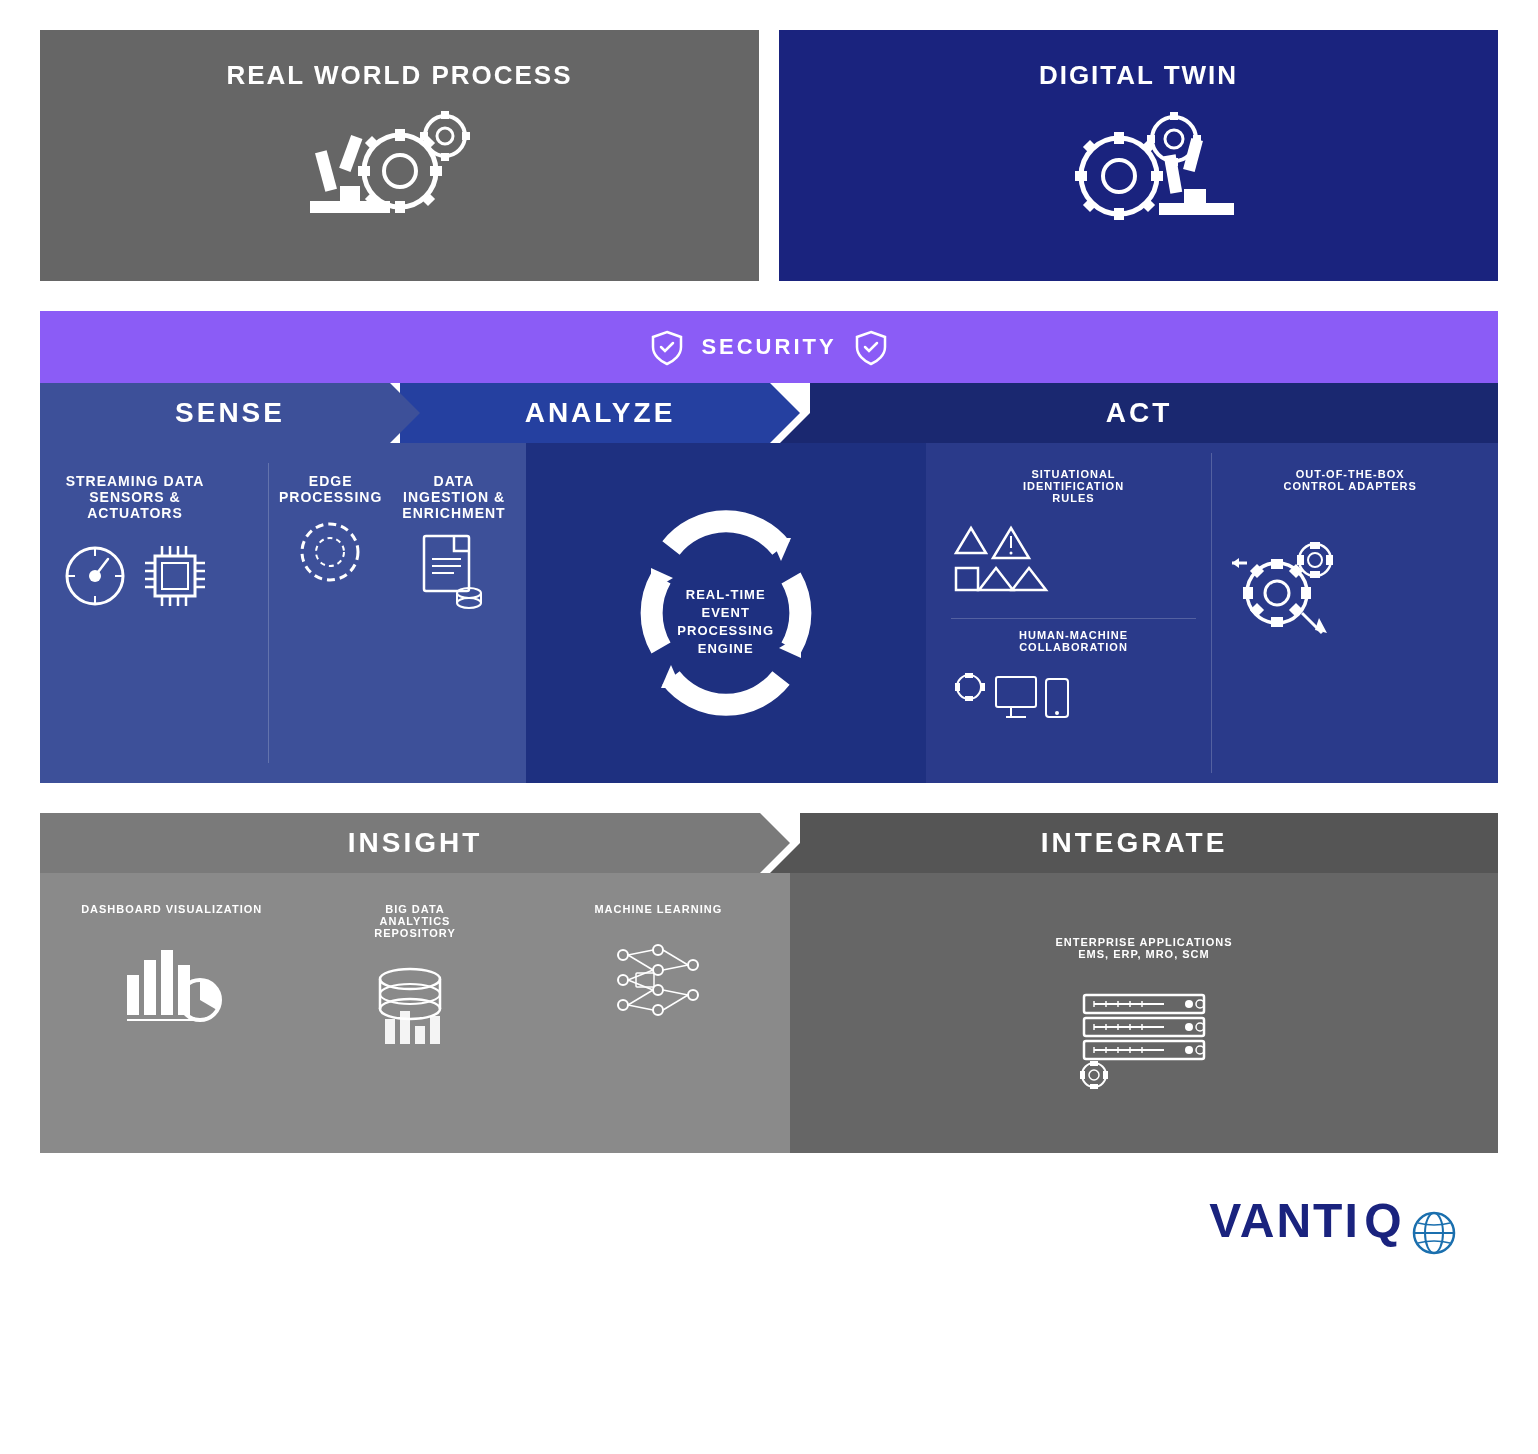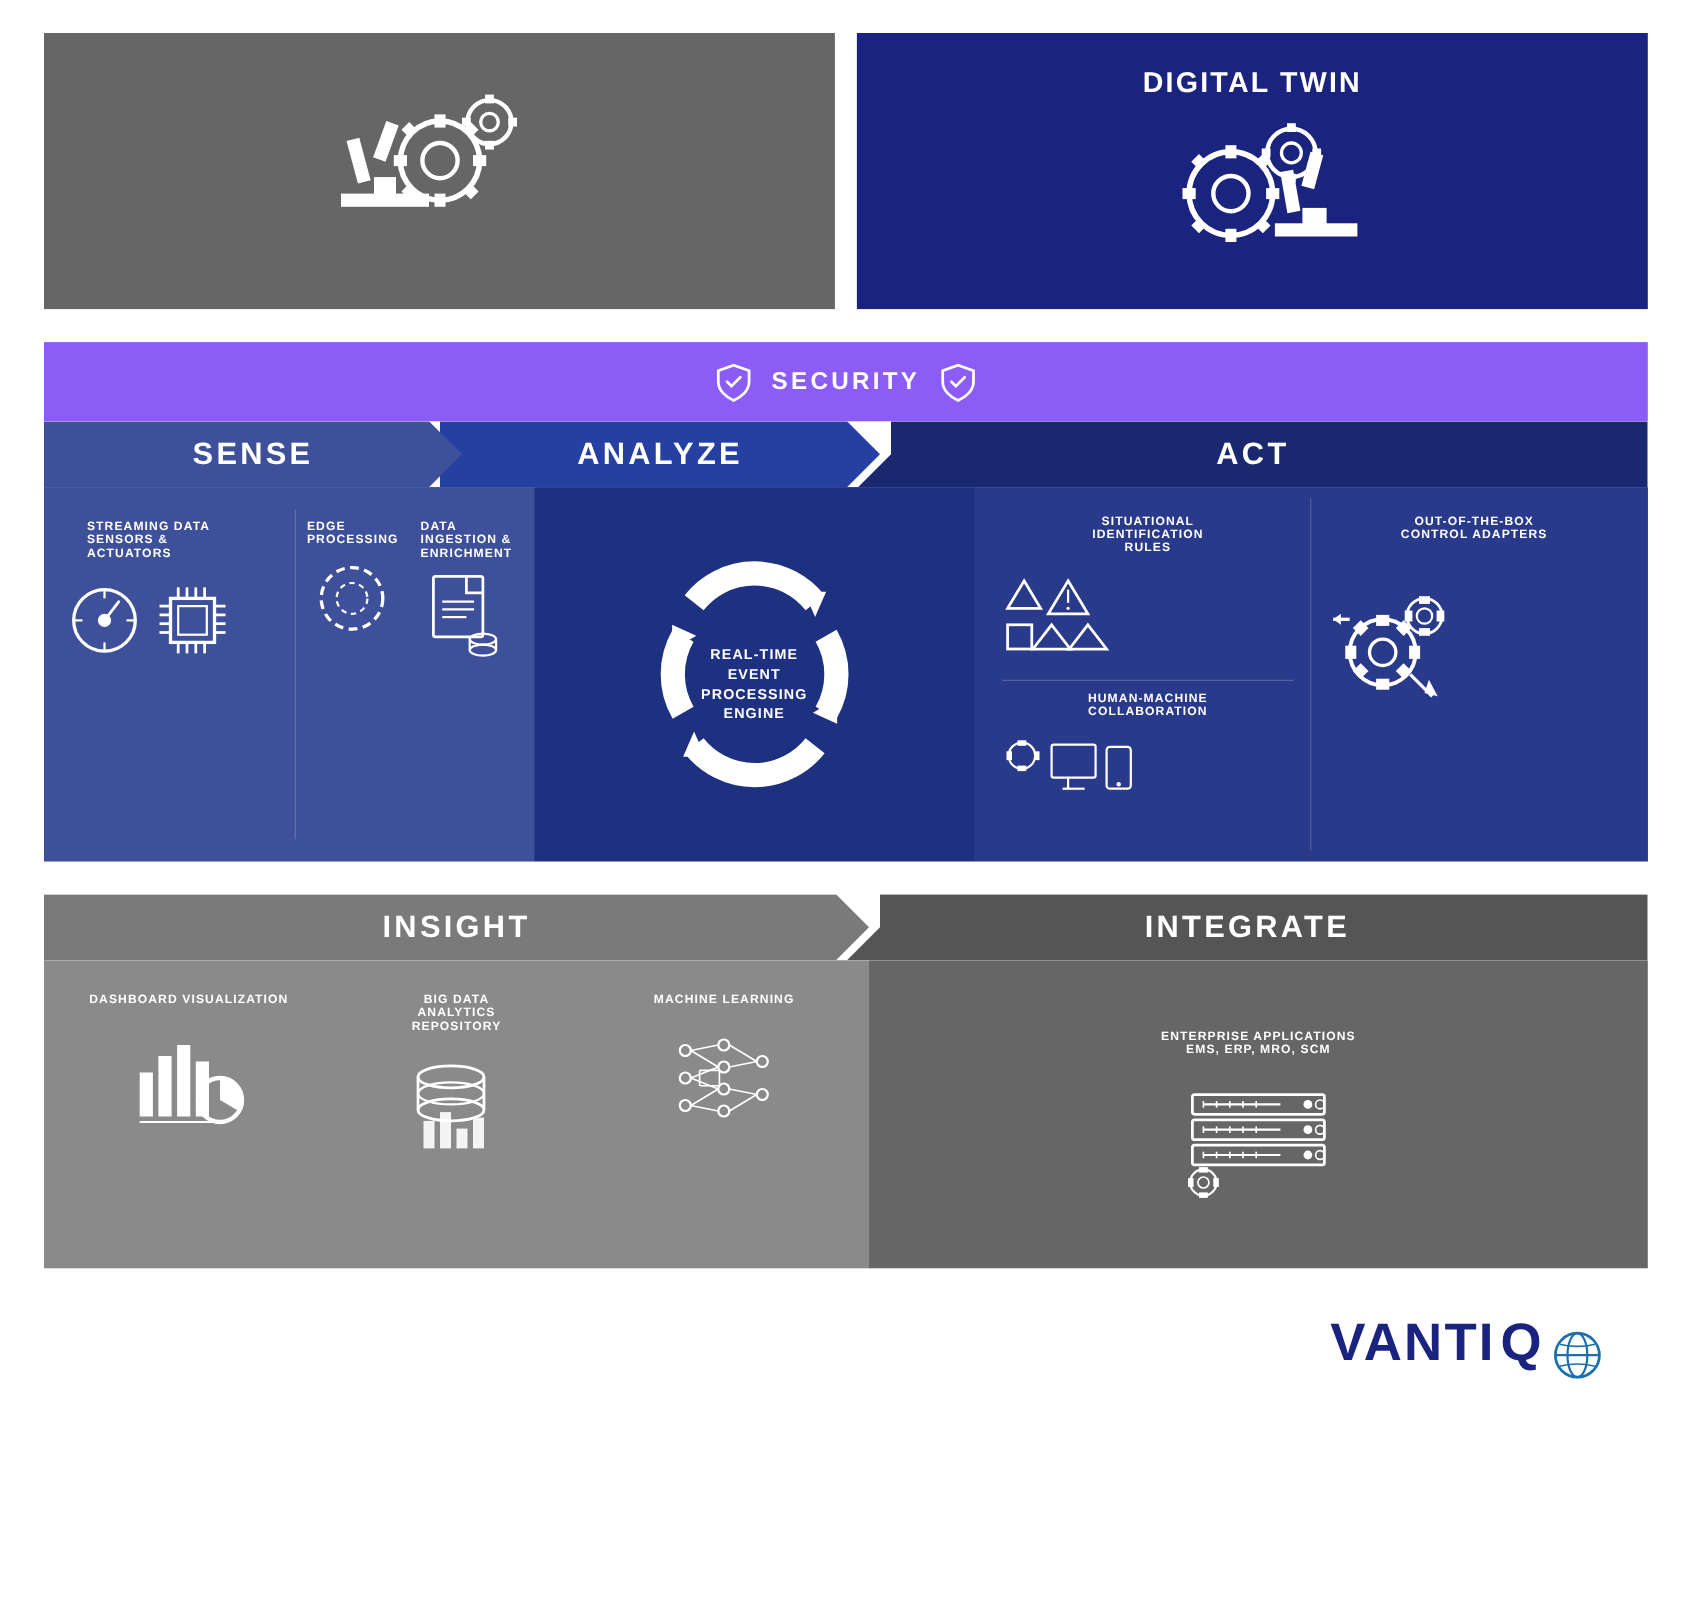--- a/index.html
+++ b/index.html
@@ -146,25 +146,25 @@
       flex: 1;
       display: flex;
       flex-direction: row;
       padding: 10px;
       gap: 10px;
       border-left: 1px solid rgba(255,255,255,0.2);
       margin-left: 48px;
     }
 
     .sense-sub-label {
-      font-size: 11px;
+      font-size: 14px;
       font-weight: 700;
       color: #ffffff;
       letter-spacing: 1px;
-      text-align: left;
+      text-align: center;
       margin-bottom: 10px;
     }
 
     .analyze-content {
       flex: 0 0 400px;
       background: #1e3080;
       display: flex;
       align-items: center;
       justify-content: center;
       padding: 20px;
@@ -335,20 +335,21 @@
     }
   </style>
 </head>
 <body>
 
 <div class="main-container">
 
   <div class="top-row">
 
     <div class="top-box">
+      <div class="top-box-title">REAL WORLD PROCESS</div>
       <div class="top-icon-area">
 
         <svg width="220" height="140" viewBox="0 0 220 140">
 
           <g transform="translate(110,60)">
 
             <circle cx="0" cy="0" r="36" fill="none" stroke="white" stroke-width="5"></circle>
             <circle cx="0" cy="0" r="16" fill="none" stroke="white" stroke-width="4"></circle>
 
             <rect x="-5" y="-42" width="10" height="12" fill="white"></rect>

